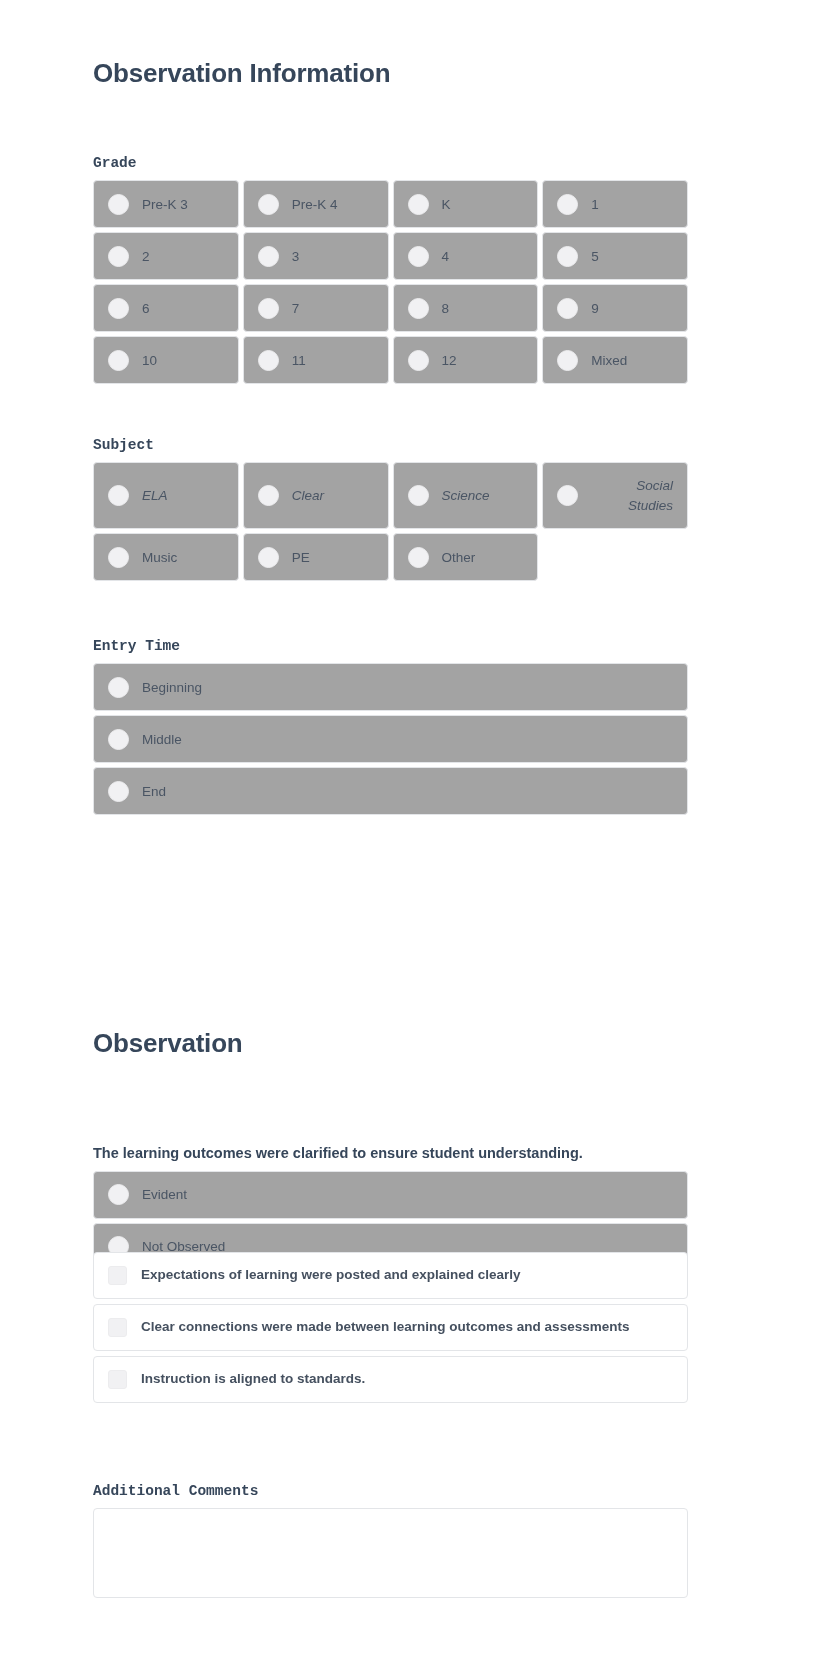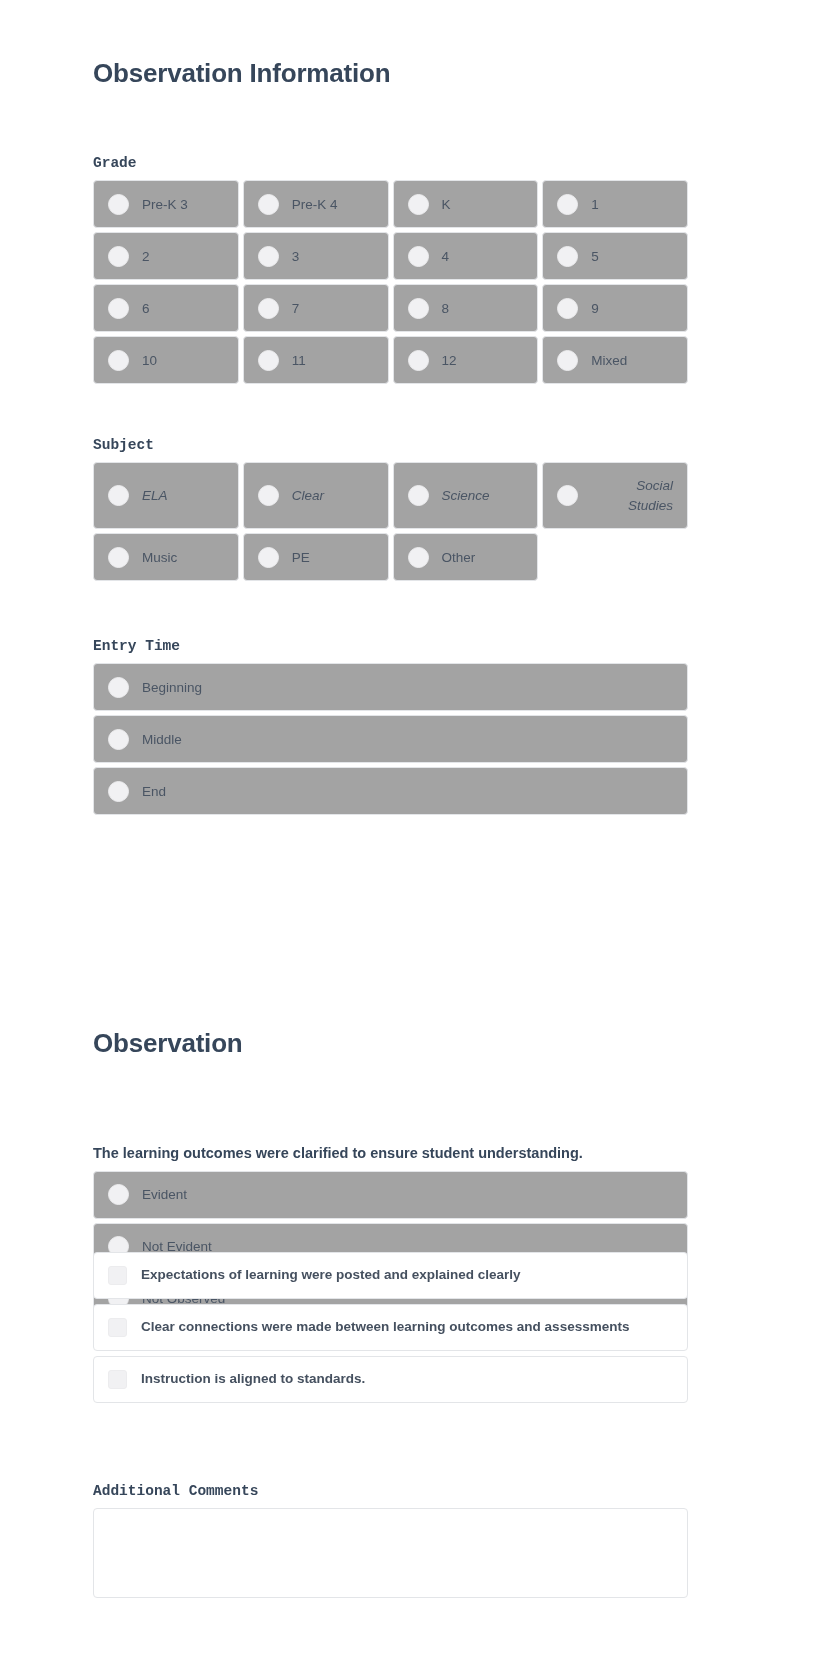--- a/index.html
+++ b/index.html
@@ -295,24 +295,20 @@
 
   <div class="container" id="block-question">
     <div class="question-text">The learning outcomes were clarified to ensure student understanding.</div>
     <div class="opt-grid cols-3" id="question-grid">
         <div class="opt">
           <span class="radio"></span>
           <span class="opt-label">Evident</span>
         </div>
         <div class="opt">
           <span class="radio"></span>
-          <span class="opt-label">Not Evident</span>
-        </div>
-        <div class="opt">
-          <span class="radio"></span>
           <span class="opt-label">Not Observed</span>
         </div>
       </div>
   </div>
 
   <div class="container" id="block-examples">
     <div class="check-list" id="examples-list">
         <div class="check-item">
           <span class="box"></span>
           <span class="check-label">Expectations of learning were posted and explained clearly</span>

